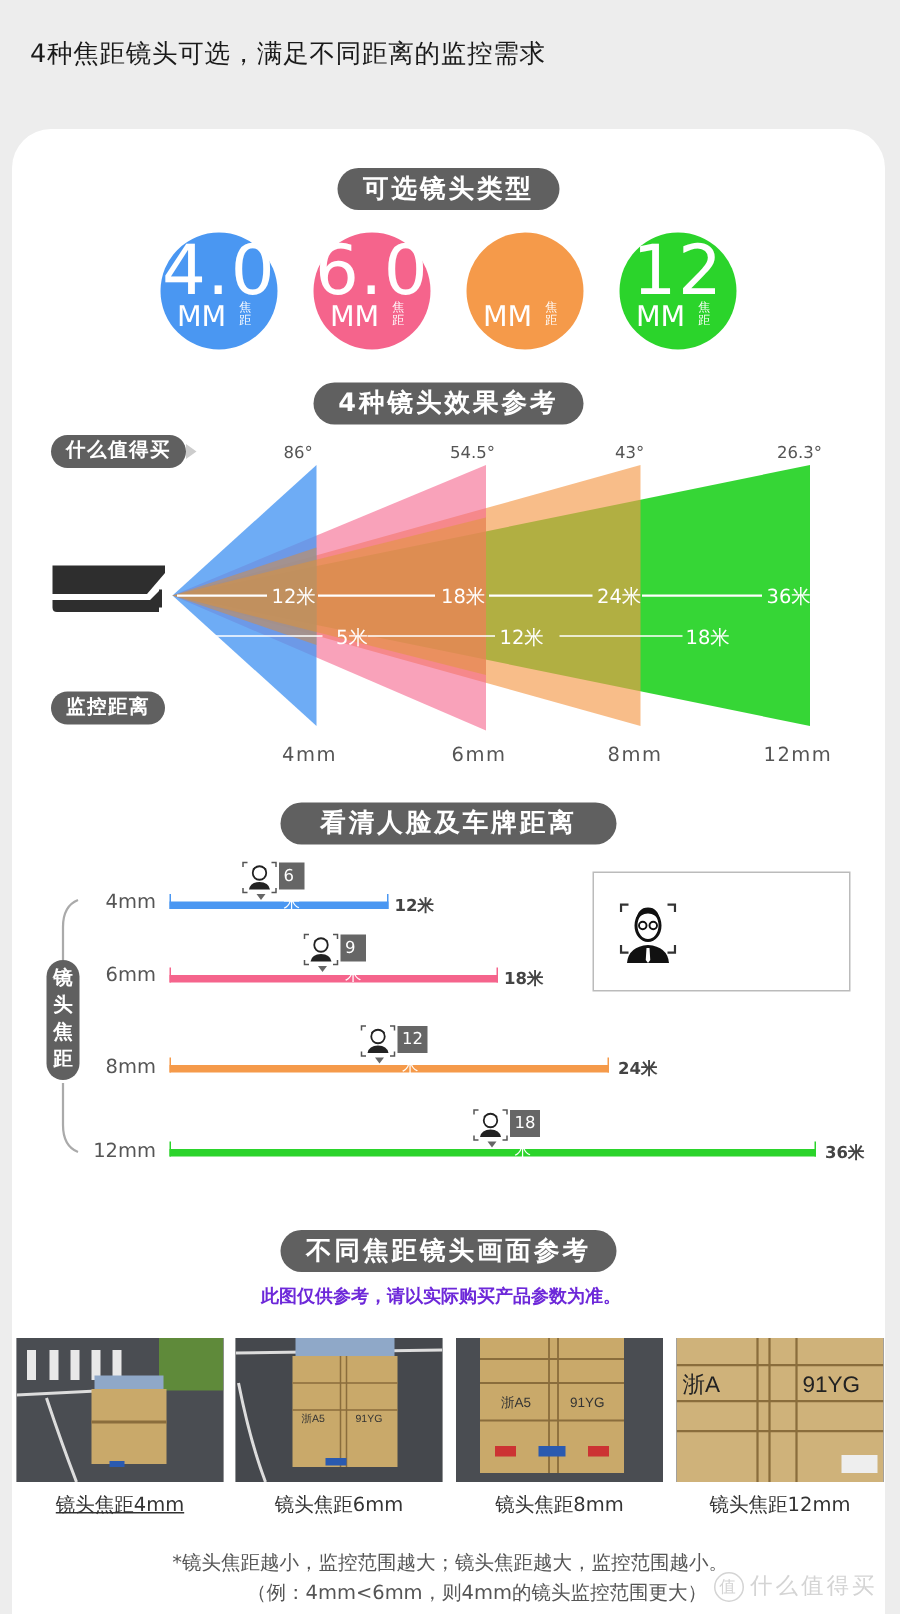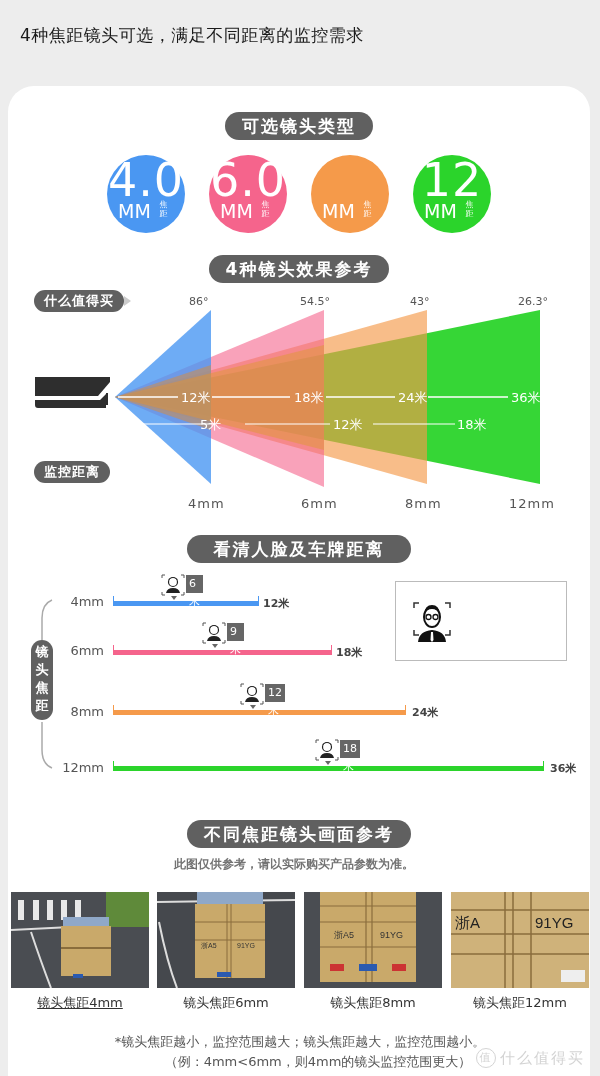--- a/index.html
+++ b/index.html
@@ -56,21 +56,21 @@
   }
   .legend-box .txt { position: absolute; left: 70px; top: 14px; font-size: 12px; line-height: 17px; color: #444; }
   .legend-box .face { position: absolute; left: 17px; top: 20px; width: 38px; height: 40px; }
 
   .bracket { position: absolute; }
   .vert-pill {
     position: absolute; left: 31px; top: 640px; width: 22px; height: 80px;
     background: #606060; border-radius: 11px; color: #fff; font-size: 13px;
     font-weight: bold; text-align: center; line-height: 18px; padding-top: 3px; font-family: Liberation Serif, serif;
   }
-  .disclaimer { position: absolute; left: 0; width: 588px; top: 856px; text-align: center; font-size: 12px; color: #737373; font-weight: bold; }
+  .disclaimer { position: absolute; left: 0; width: 588px; top: 856px; text-align: center; font-size: 12px; color: #6d28d9; font-weight: bold; }
 
   .photo { position: absolute; top: 892px; width: 138px; height: 96px; overflow: hidden; background: #3c3f44; }
   .photo-caption { position: absolute; top: 994px; font-size: 13px; color: #333; width: 146px; text-align: center; }
 
   .footnote { position: absolute; left: 0; width: 600px; text-align: center; font-size: 13px; color: #555; }
   .watermark { position: absolute; left: 476px; top: 1048px; font-size: 15px; color: #d4d4d4; letter-spacing: 2px; }
   .watermark .circ { display:inline-block; width: 20px; height: 20px; border: 1px solid #d4d4d4; border-radius: 50%; font-size: 11px; line-height: 18px; text-align: center; margin-right: 4px; vertical-align: middle; }
 </style>
 </head>
 <body>
@@ -138,21 +138,21 @@
 <div class="angle-label" style="left:189px;top:295px;">86°</div>
 <div class="angle-label" style="left:300px;top:295px;">54.5°</div>
 <div class="angle-label" style="left:410px;top:295px;">43°</div>
 <div class="angle-label" style="left:518px;top:295px;">26.3°</div>
 
 <div class="dist-label" style="left:181px;top:389px;">12米</div>
 <div class="dist-label" style="left:294px;top:389px;">18米</div>
 <div class="dist-label" style="left:398px;top:389px;">24米</div>
 <div class="dist-label" style="left:511px;top:389px;">36米</div>
 
-<div class="dist-label" style="left:200px;top:416px;">5米</div>
+<div class="dist-label" style="left:224px;top:416px;">5米</div>
 <div class="dist-label" style="left:333px;top:416px;">12米</div>
 <div class="dist-label" style="left:457px;top:416px;">18米</div>
 
 <div class="mm-label" style="left:188px;top:496px;">4mm</div>
 <div class="mm-label" style="left:301px;top:496px;">6mm</div>
 <div class="mm-label" style="left:405px;top:496px;">8mm</div>
 <div class="mm-label" style="left:509px;top:496px;">12mm</div>
 
 <div class="pill pill-lg" style="left:187px;top:535px;width:224px;">看清人脸及车牌距离</div>
 

